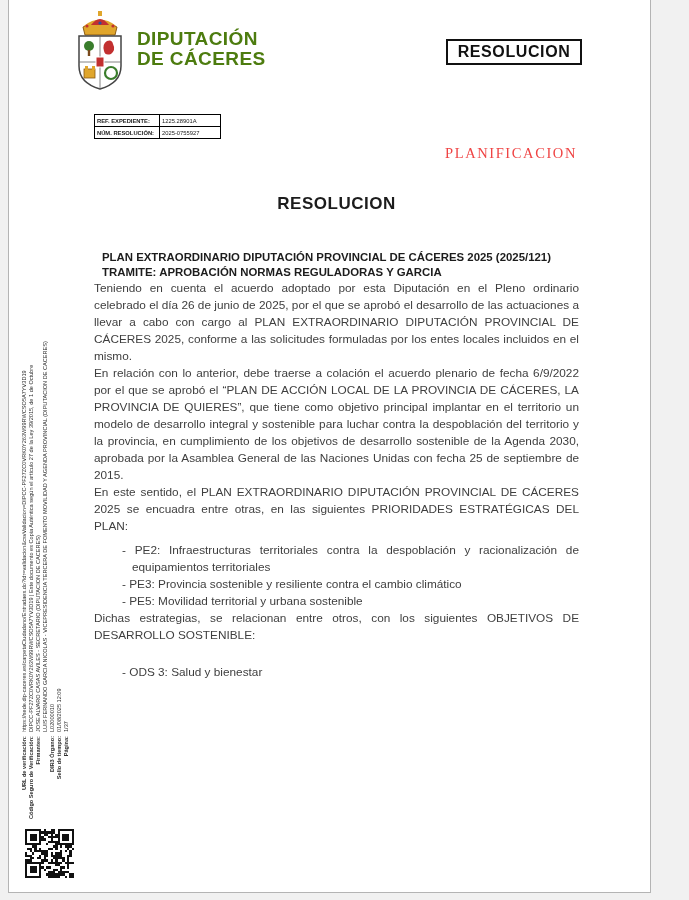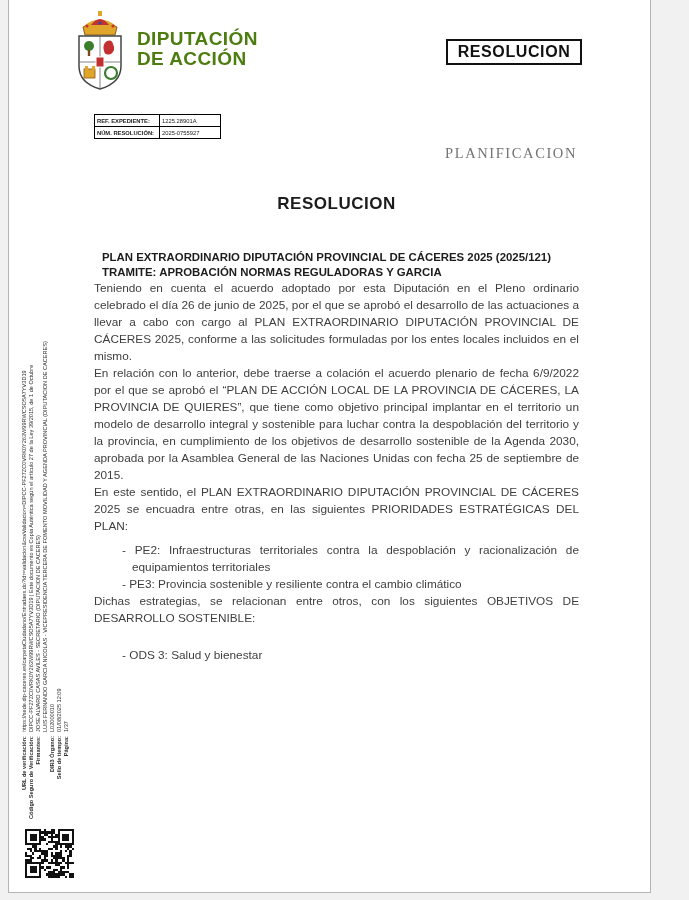--- a/index.html
+++ b/index.html
@@ -28,21 +28,21 @@
     position:absolute;left:85px;top:115px;width:127px;
     border-collapse:collapse;font-size:5.8px;color:#222;
   }
   .ref-table td{
     border:1px solid #000;height:11px;padding:0 0 0 2px;vertical-align:middle;
   }
   .ref-table td.lbl{width:62px;font-weight:bold;}
   .planificacion{
     position:absolute;right:73px;top:146px;
     font-family:"Liberation Serif",serif;font-size:14.5px;letter-spacing:1.6px;
-    color:#737373;
+    color:#ef4444;
   }
   
   .content{
     position:absolute;left:85px;top:176px;width:485px;
     font-size:11.8px;line-height:17px;color:#3e3e3e;text-align:justify;
   }
   .content p{margin:0;}
   .h-res{
     margin-top:20px;text-align:center;font-size:17px;font-weight:bold;
     letter-spacing:.5px;color:#1c1c1c;
@@ -102,21 +102,21 @@
       <rect x="21" y="55" width="3" height="4" fill="#e0a62c"></rect>
 
       <circle cx="40" cy="62" r="6" fill="none" stroke="#3a7d2c" stroke-width="2.2"></circle>
 
       <rect x="25" y="46" width="8" height="10" fill="#c23030" stroke="#fff" stroke-width="1"></rect>
     </g>
   </svg>
 
   <div class="logo-text">
     <div>DIPUTACIÓN</div>
-    <div>DE ACCIÓN</div>
+    <div>DE CÁCERES</div>
   </div>
 
   <div class="res-box">
     <span>RESOLUCION</span>
   </div>
 
   <table class="ref-table">
     <tbody>
         <tr>
       <td class="lbl">REF. EXPEDIENTE:</td>
@@ -140,20 +140,21 @@
       <div>TRAMITE: APROBACIÓN NORMAS REGULADORAS Y GARCIA</div>
     </div>
 
     <p class="p1">Teniendo en cuenta el acuerdo adoptado por esta Diputación en el Pleno ordinario celebrado el día 26 de junio de 2025, por el que se aprobó el desarrollo de las actuaciones a llevar a cabo con cargo al PLAN EXTRAORDINARIO DIPUTACIÓN PROVINCIAL DE CÁCERES 2025, conforme a las solicitudes formuladas por los entes locales incluidos en el mismo.</p>
     <p class="pgap">En relación con lo anterior, debe traerse a colación el acuerdo plenario de fecha 6/9/2022 por el que se aprobó el “PLAN DE ACCIÓN LOCAL DE LA PROVINCIA DE CÁCERES, LA PROVINCIA DE QUIERES”, que tiene como objetivo principal implantar en el territorio un modelo de desarrollo integral y sostenible para luchar contra la despoblación del territorio y la provincia, en cumplimiento de los objetivos de desarrollo sostenible de la Agenda 2030, aprobada por la Asamblea General de las Naciones Unidas con fecha 25 de septiembre de 2015.</p>
     <p class="pgap">En este sentido, el PLAN EXTRAORDINARIO DIPUTACIÓN PROVINCIAL DE CÁCERES 2025 se encuadra entre otras, en las siguientes PRIORIDADES ESTRATÉGICAS DEL PLAN:</p>
 
     <div class="plist">
       <div class="li">- PE2: Infraestructuras territoriales contra la despoblación y racionalización de equipamientos territoriales</div>
       <div class="li">- PE3: Provincia sostenible y resiliente contra el cambio climático</div>
+      <div class="li">- PE5: Movilidad territorial y urbana sostenible</div>
     </div>
 
     <p class="pgap">Dichas estrategias, se relacionan entre otros, con los siguientes OBJETIVOS DE DESARROLLO SOSTENIBLE:</p>
 
     <div class="ods">
       <div class="li">- ODS 3: Salud y bienestar</div>
     </div>
   </div>
 </div>
 

